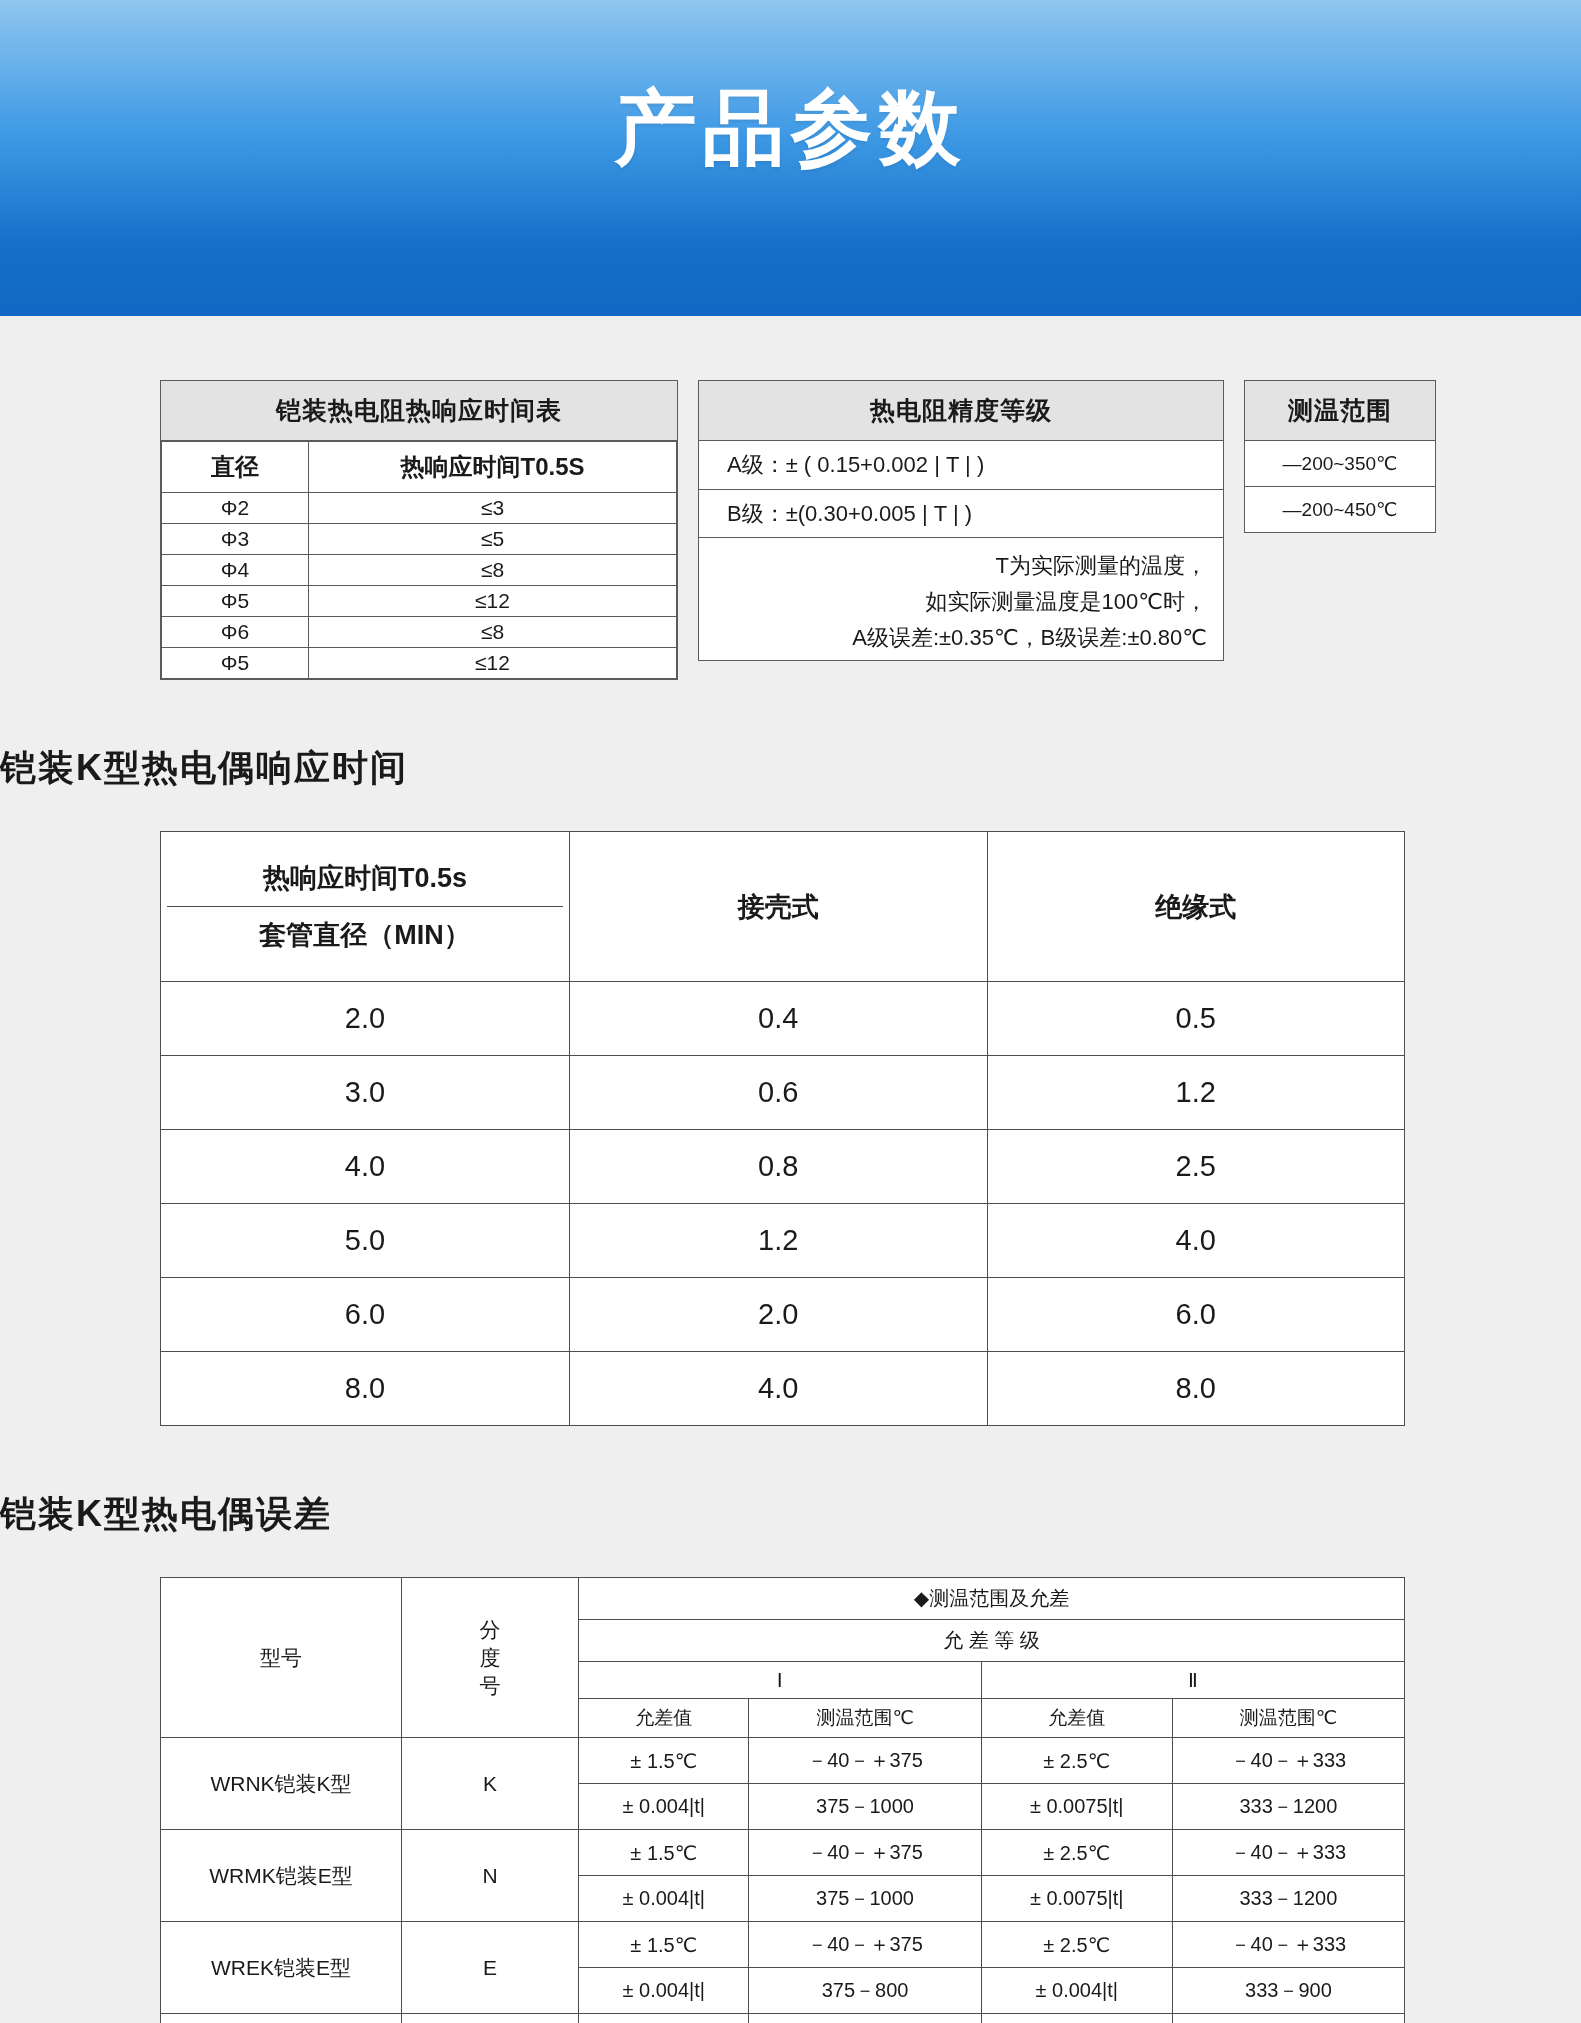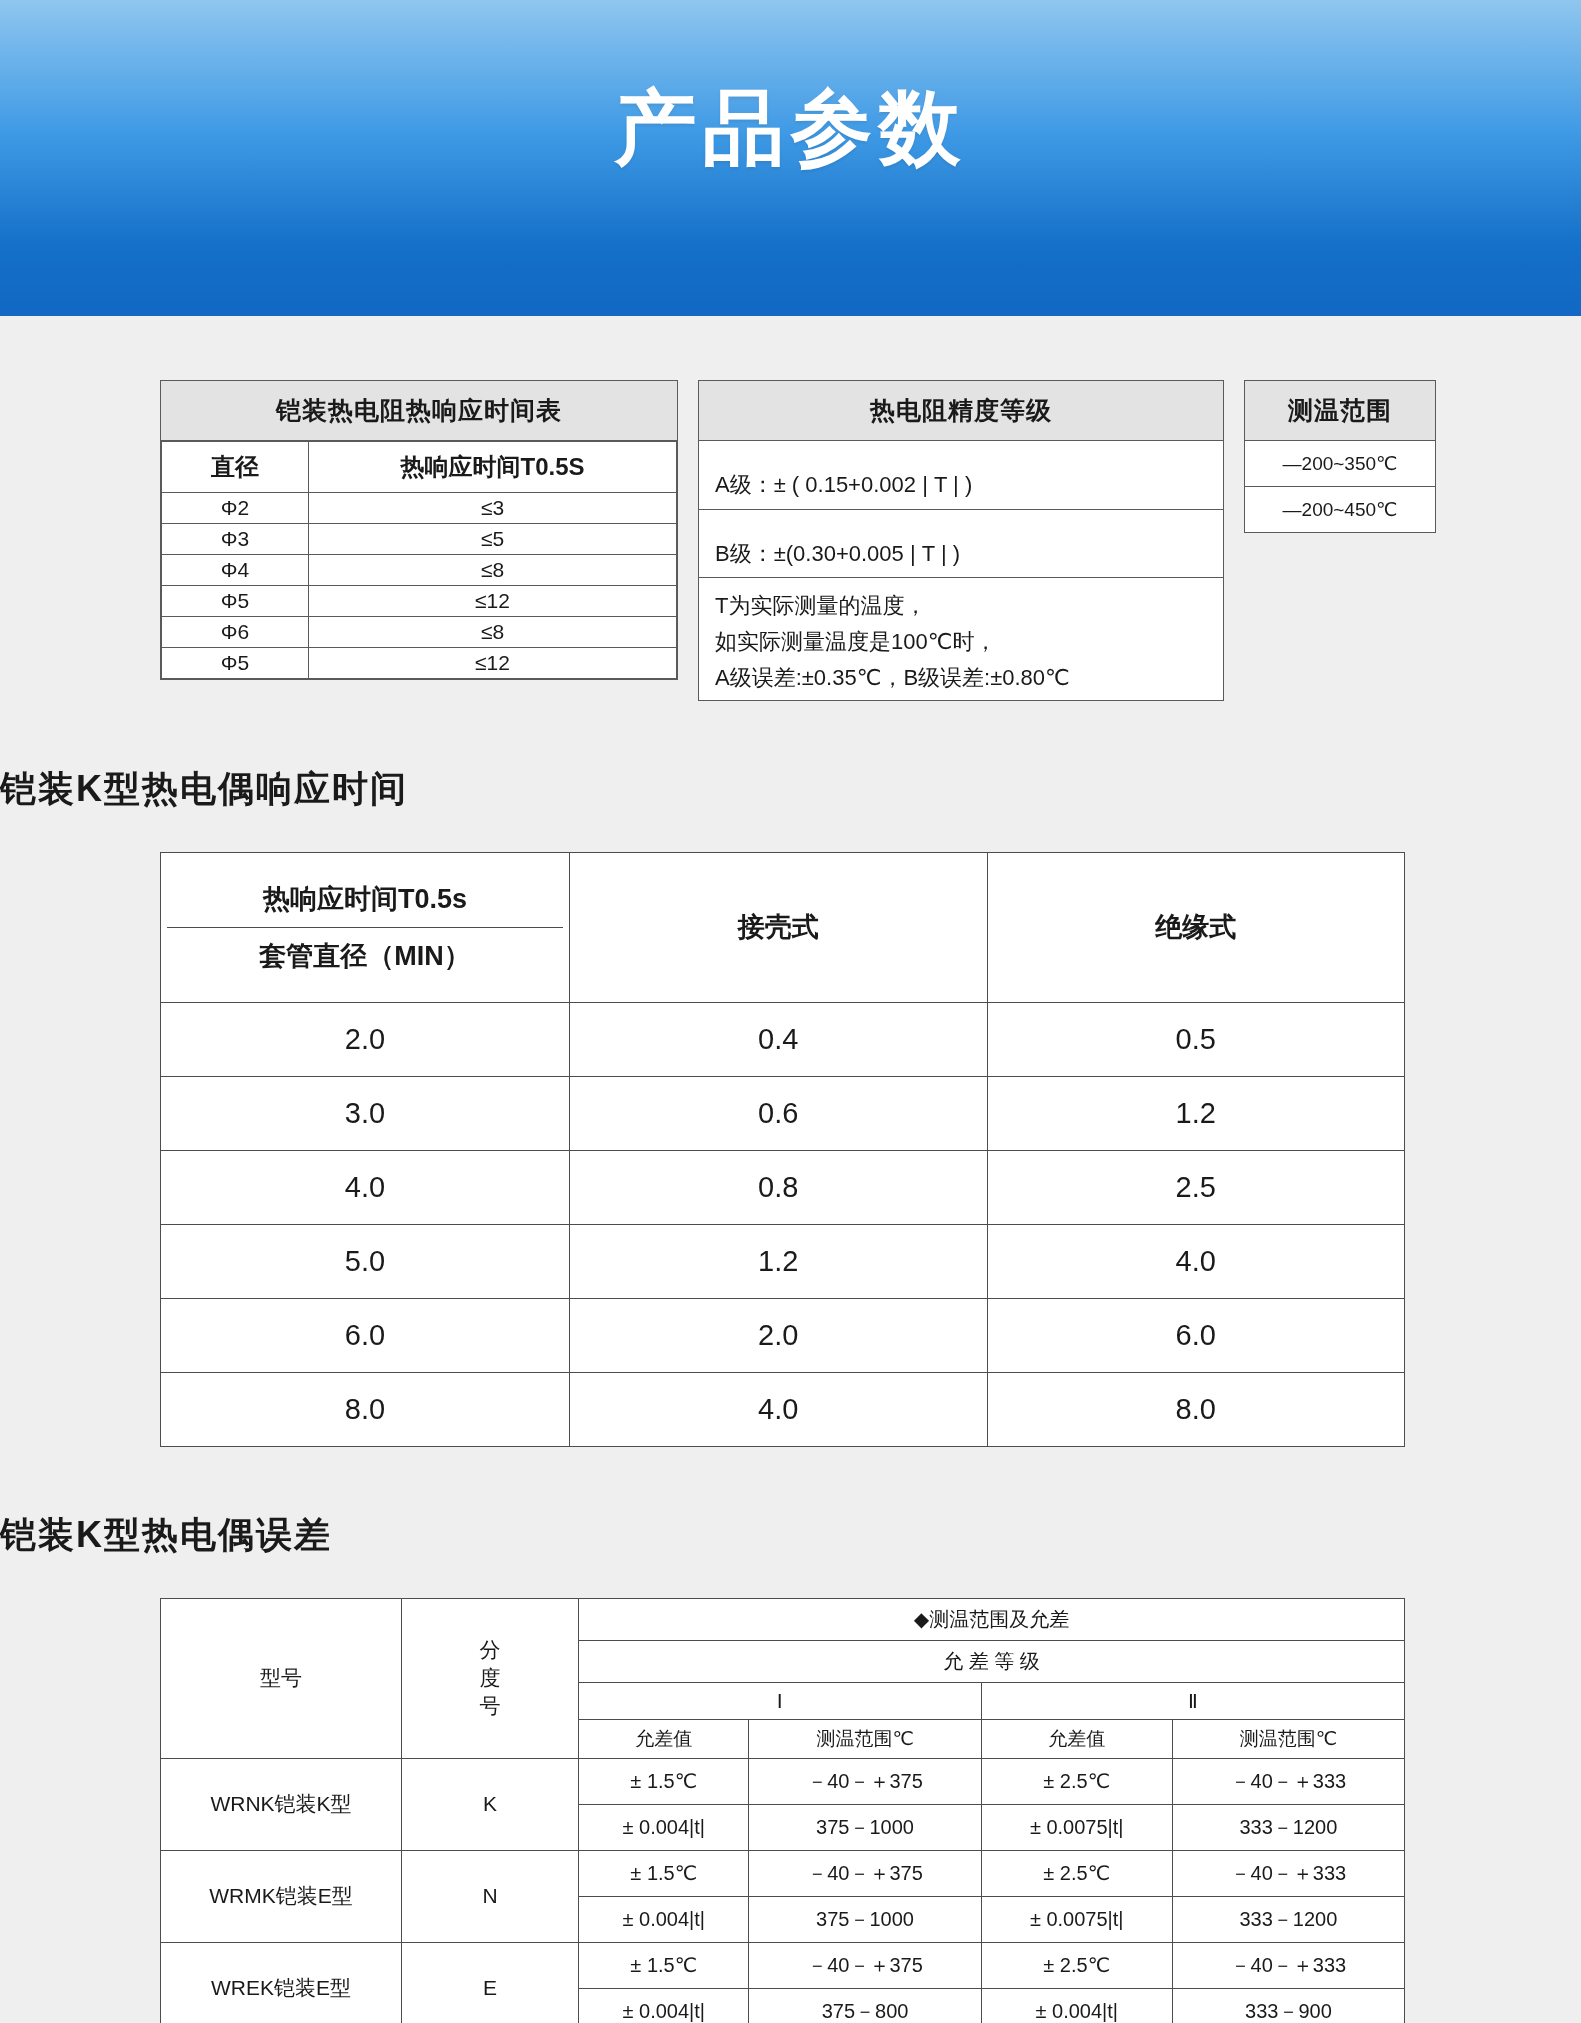--- a/index.html
+++ b/index.html
@@ -77,31 +77,30 @@
     padding: 9px 2px;
   }
   .t1 .c-d { width: 142px; }
   
   .box2 { width: 526px; }
   .grade-body {
     padding: 0;
   }
   .grade-line {
     font-size: 22px;
-    padding: 10px 16px;
+    padding: 10px 28px;
     border-bottom: 1px solid #5a5a5a;
     line-height: 1.25;
-    margin-top: 20px;
   }
   .grade-note {
     font-size: 22px;
     padding: 10px 16px 4px 16px;
     line-height: 1.45;
   }
-  .grade-note div { padding: 2px 0; }
+  .grade-note div { padding: 2px 0; text-align: right; }
   
   .box3 { width: 192px; }
   .box3 .box-head { font-size: 25px; }
   .range-row {
     font-size: 19px;
     text-align: center;
     padding: 11px 4px;
     border-bottom: 1px solid #5a5a5a;
   }
   .range-row:last-child { border-bottom: none; }

